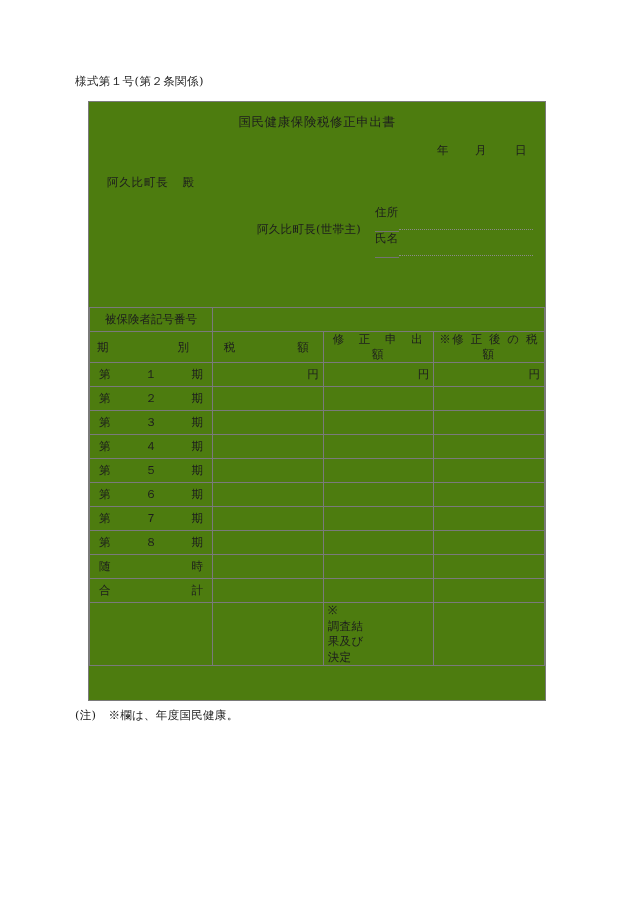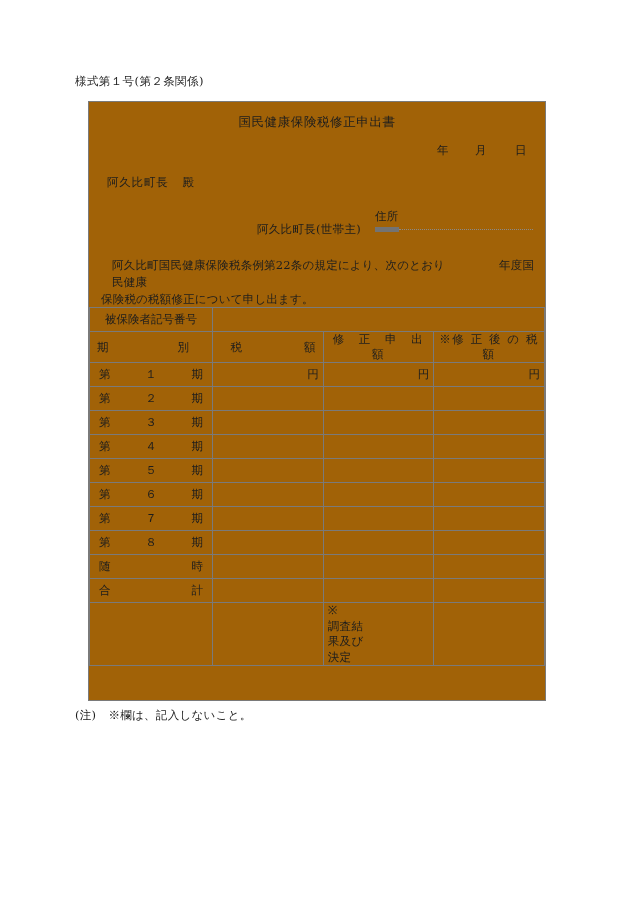--- a/index.html
+++ b/index.html
@@ -28,21 +28,21 @@
 
   
   .frame {
     position: absolute;
     left: 88px;
     top: 101px;
     width: 458px;
     height: 600px;
     border: 1px solid #7a7a7a;
     box-sizing: border-box;
-    background: #a16207;
+    background: #4d7c0f;
   }
 
   
   .upper {
     position: relative;
     height: 205px;
     box-sizing: border-box;
   }
   .doc-title {
     position: absolute;
@@ -93,22 +93,22 @@
     width: 158px;
   }
   .field-row {
     display: flex;
     align-items: flex-end;
     height: 26px;
   }
   .field-row .f-label {
     white-space: nowrap;
     letter-spacing: 0.3px;
-    border-bottom: 5px solid #737373;
-    padding-bottom: 3px;
+    border-bottom: 1px solid #737373;
+    padding-bottom: 11px;
   }
   .field-row .f-dots {
     flex: 1;
     border-bottom: 1px dotted #8a8a8a;
     height: 1px;
     margin-bottom: 2px;
   }
 
   .body-text {
     position: absolute;
@@ -148,21 +148,21 @@
     justify-content: space-between;
     padding: 0 3px;
   }
   .spread-3 {
     display: flex;
     justify-content: space-between;
     padding: 0 5px;
   }
   .center { text-align: center; }
   .yen { text-align: right; padding-right: 8px; }
-  .hdr-sp { letter-spacing: 3.2px; text-align: right; margin-top: 16px; }
+  .hdr-sp { letter-spacing: 3.2px; text-align: center; margin-top: 16px; }
   .hdr-sp2 { letter-spacing: 1.6px; text-align: center; }
 
   .reason-cell { text-align: center; letter-spacing: 1px; }
 
   .tall { height: 88px; vertical-align: top; }
   .note-vert {
     font-size: 11px;
     line-height: 15.5px;
     letter-spacing: 0.4px;
     padding-top: 4px;
@@ -199,27 +199,27 @@
       <span>阿久比町長</span><span class="hon">殿</span>
     </div>
 
     <div class="payer-block">
       <div class="payer-label">阿久比町長(世帯主)</div>
       <div class="field-rows">
         <div class="field-row">
           <span class="f-label">住所</span>
           <span class="f-dots"></span>
         </div>
+        <div class="field-row">
+          <span class="f-label">氏名</span>
+          <span class="f-dots"></span>
+        </div>
       </div>
     </div>
 
-    <div class="body-text">
-      <div class="indent"><span>阿久比町国民健康保険税条例第22条の規定により、次のとおり</span><span class="gap"></span><span>年度国民健康</span></div>
-      <div><span>保険税の税額修正について申し出ます。</span></div>
-    </div>
 
   </div>
 
   <table class="sheet">
     <tbody>
       <tr>
         <td class="c-label no-left center">被保険者記号番号</td>
         <td class="no-right" colspan="3"></td>
       </tr>
       <tr>
@@ -360,14 +360,14 @@
 調査結
 果及び
 決定</td>
         <td class="tall no-right"></td>
       </tr>
     </tbody>
   </table>
 </div>
 
 <div class="footnote">
-  <span>(注)</span><span class="sp"></span><span>※欄は、記入しないこと。</span>
+  <span>(注)</span><span class="sp"></span><span>※欄は、年度国民健康。</span>
 </div>
 
 </body></html>

